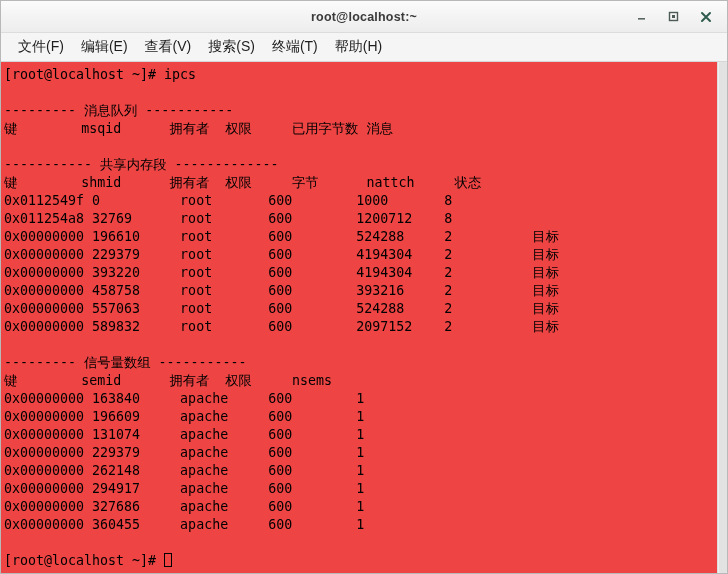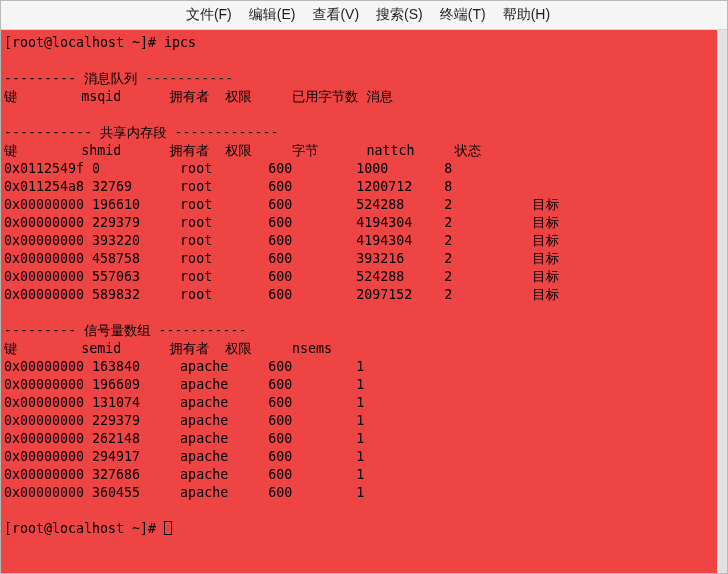--- a/index.html
+++ b/index.html
@@ -66,21 +66,20 @@
   
   #menubar {
     height: 29px;
     min-height: 29px;
     background: #f5f5f5;
     border-bottom: 1px solid #d6d6d6;
     display: flex;
     align-items: center;
     padding-left: 9px;
     box-sizing: border-box;
-    justify-content: center;
   }
   .menu-item {
     font-size: 14px;
     color: #1d1d1d;
     padding: 2px 9px 2px 8px;
     white-space: nowrap;
     user-select: none;
   }
 
   
@@ -137,20 +136,48 @@
     height: 100%;
     background: #e2e2e2;
     border-radius: 2px;
   }
 </style>
 </head>
 <body>
 
 <div id="window">
 
+  <div id="titlebar">
+    <div id="title-text">root@localhost:~</div>
+
+    <div id="window-controls">
+      <div class="wc">
+        <span>
+          <svg width="11" height="11" viewBox="0 0 11 11">
+            <rect x="2" y="7" width="7" height="1.6" fill="#5a6663"></rect>
+          </svg>
+        </span>
+      </div>
+      <div class="wc">
+        <span>
+          <svg width="11" height="11" viewBox="0 0 11 11">
+            <rect x="1.5" y="1.5" width="8" height="8" fill="none" stroke="#4d5b57" stroke-width="1.4"></rect>
+            <rect x="4" y="4" width="3" height="3" fill="#4d5b57"></rect>
+          </svg>
+        </span>
+      </div>
+      <div class="wc">
+        <span>
+          <svg width="12" height="12" viewBox="0 0 12 12">
+            <path d="M2 2 L10 10 M10 2 L2 10" stroke="#2f5c4f" stroke-width="2" stroke-linecap="round"></path>
+          </svg>
+        </span>
+      </div>
+    </div>
+  </div>
 
   <div id="menubar">
     <div class="menu-item">文件(F)</div>
     <div class="menu-item">编辑(E)</div>
     <div class="menu-item">查看(V)</div>
     <div class="menu-item">搜索(S)</div>
     <div class="menu-item">终端(T)</div>
     <div class="menu-item">帮助(H)</div>
   </div>
 

